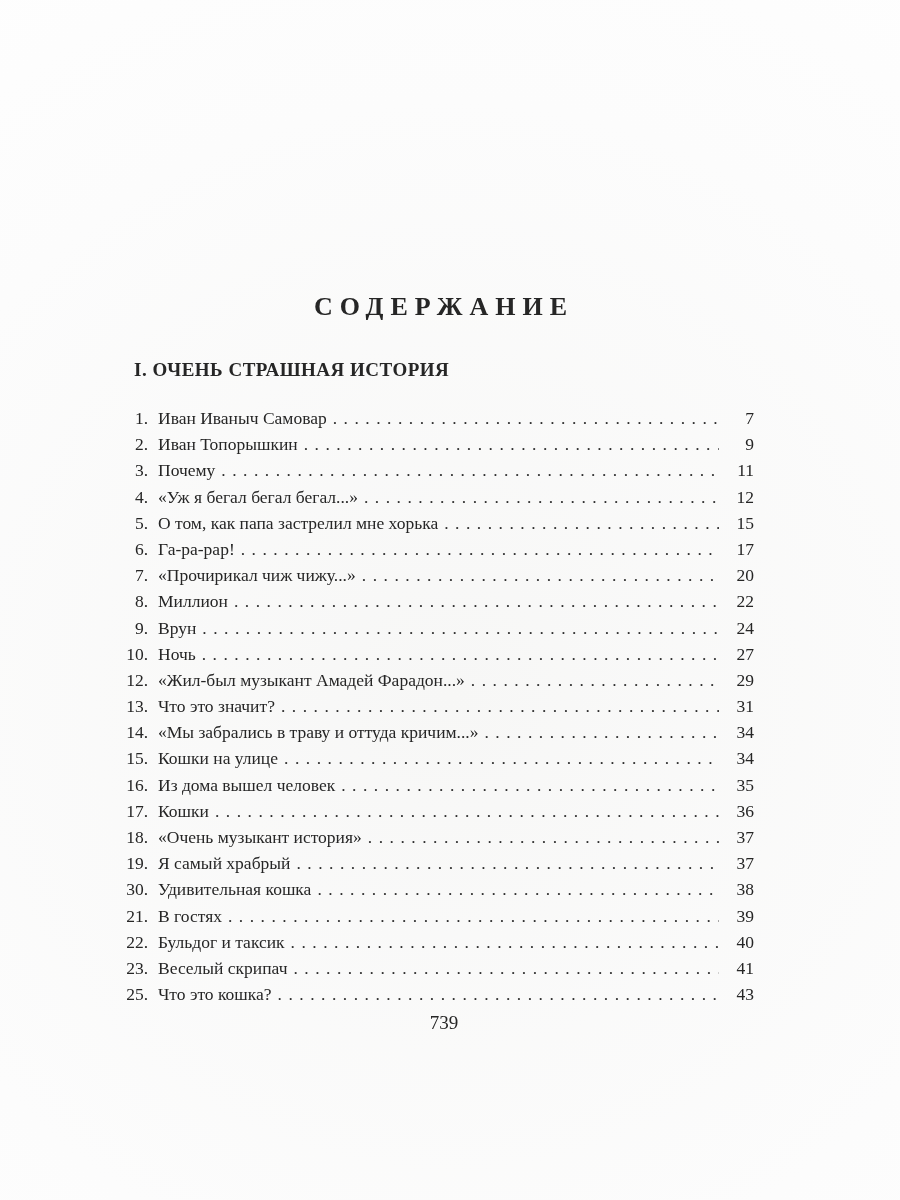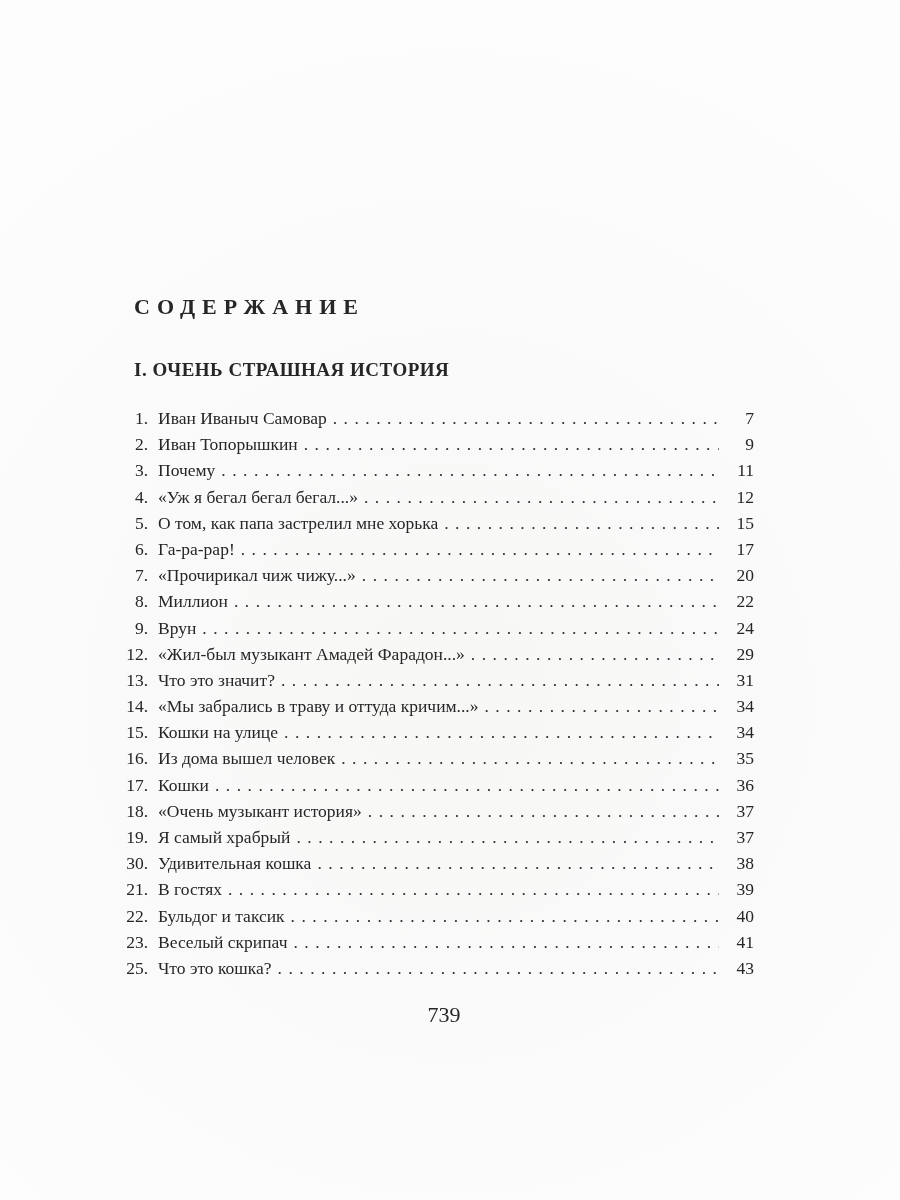--- a/index.html
+++ b/index.html
@@ -22,22 +22,22 @@
   }
   .content {
     position: absolute;
     left: 110px;
     top: 0;
     width: 644px;
   }
   .toc-title {
     margin: 292px 0 0 0;
     padding-left: 24px;
-    text-align: left;
-    font-size: 22px;
+    text-align: center;
+    font-size: 26px;
     font-weight: bold;
     letter-spacing: 7px;
     line-height: 30px;
     white-space: nowrap;
   }
   .section-heading {
     margin: 34px 0 0 0;
     padding-left: 24px;
     font-size: 19px;
     font-weight: bold;
@@ -75,24 +75,23 @@
   .dots::after {
     content: "........................................................................";
     letter-spacing: 6.5px;
   }
   .pg {
     flex: none;
     min-width: 26px;
     text-align: right;
   }
   .folio {
-    margin-top: 18px;
     padding-left: 24px;
     text-align: center;
-    font-size: 22px;
+    font-size: 19px;
     line-height: 26px;
   }
 </style>
 </head>
 <body>
 
 <div class="sheet">
   <div class="content">
 
     <h1 class="toc-title">СОДЕРЖАНИЕ</h1>
@@ -156,20 +155,26 @@
     <span class="pg">22</span>
   </div>
 
   <div class="row">
     <span class="num">9.</span>
     <span class="t">Врун</span>
     <span class="dots"></span>
     <span class="pg">24</span>
   </div>
 
+  <div class="row">
+    <span class="num">10.</span>
+    <span class="t">Ночь</span>
+    <span class="dots"></span>
+    <span class="pg">27</span>
+  </div>
 
 
   <div class="row">
     <span class="num">12.</span>
     <span class="t">«Жил-был музыкант Амадей Фарадон...»</span>
     <span class="dots"></span>
     <span class="pg">29</span>
   </div>
 
   <div class="row">

